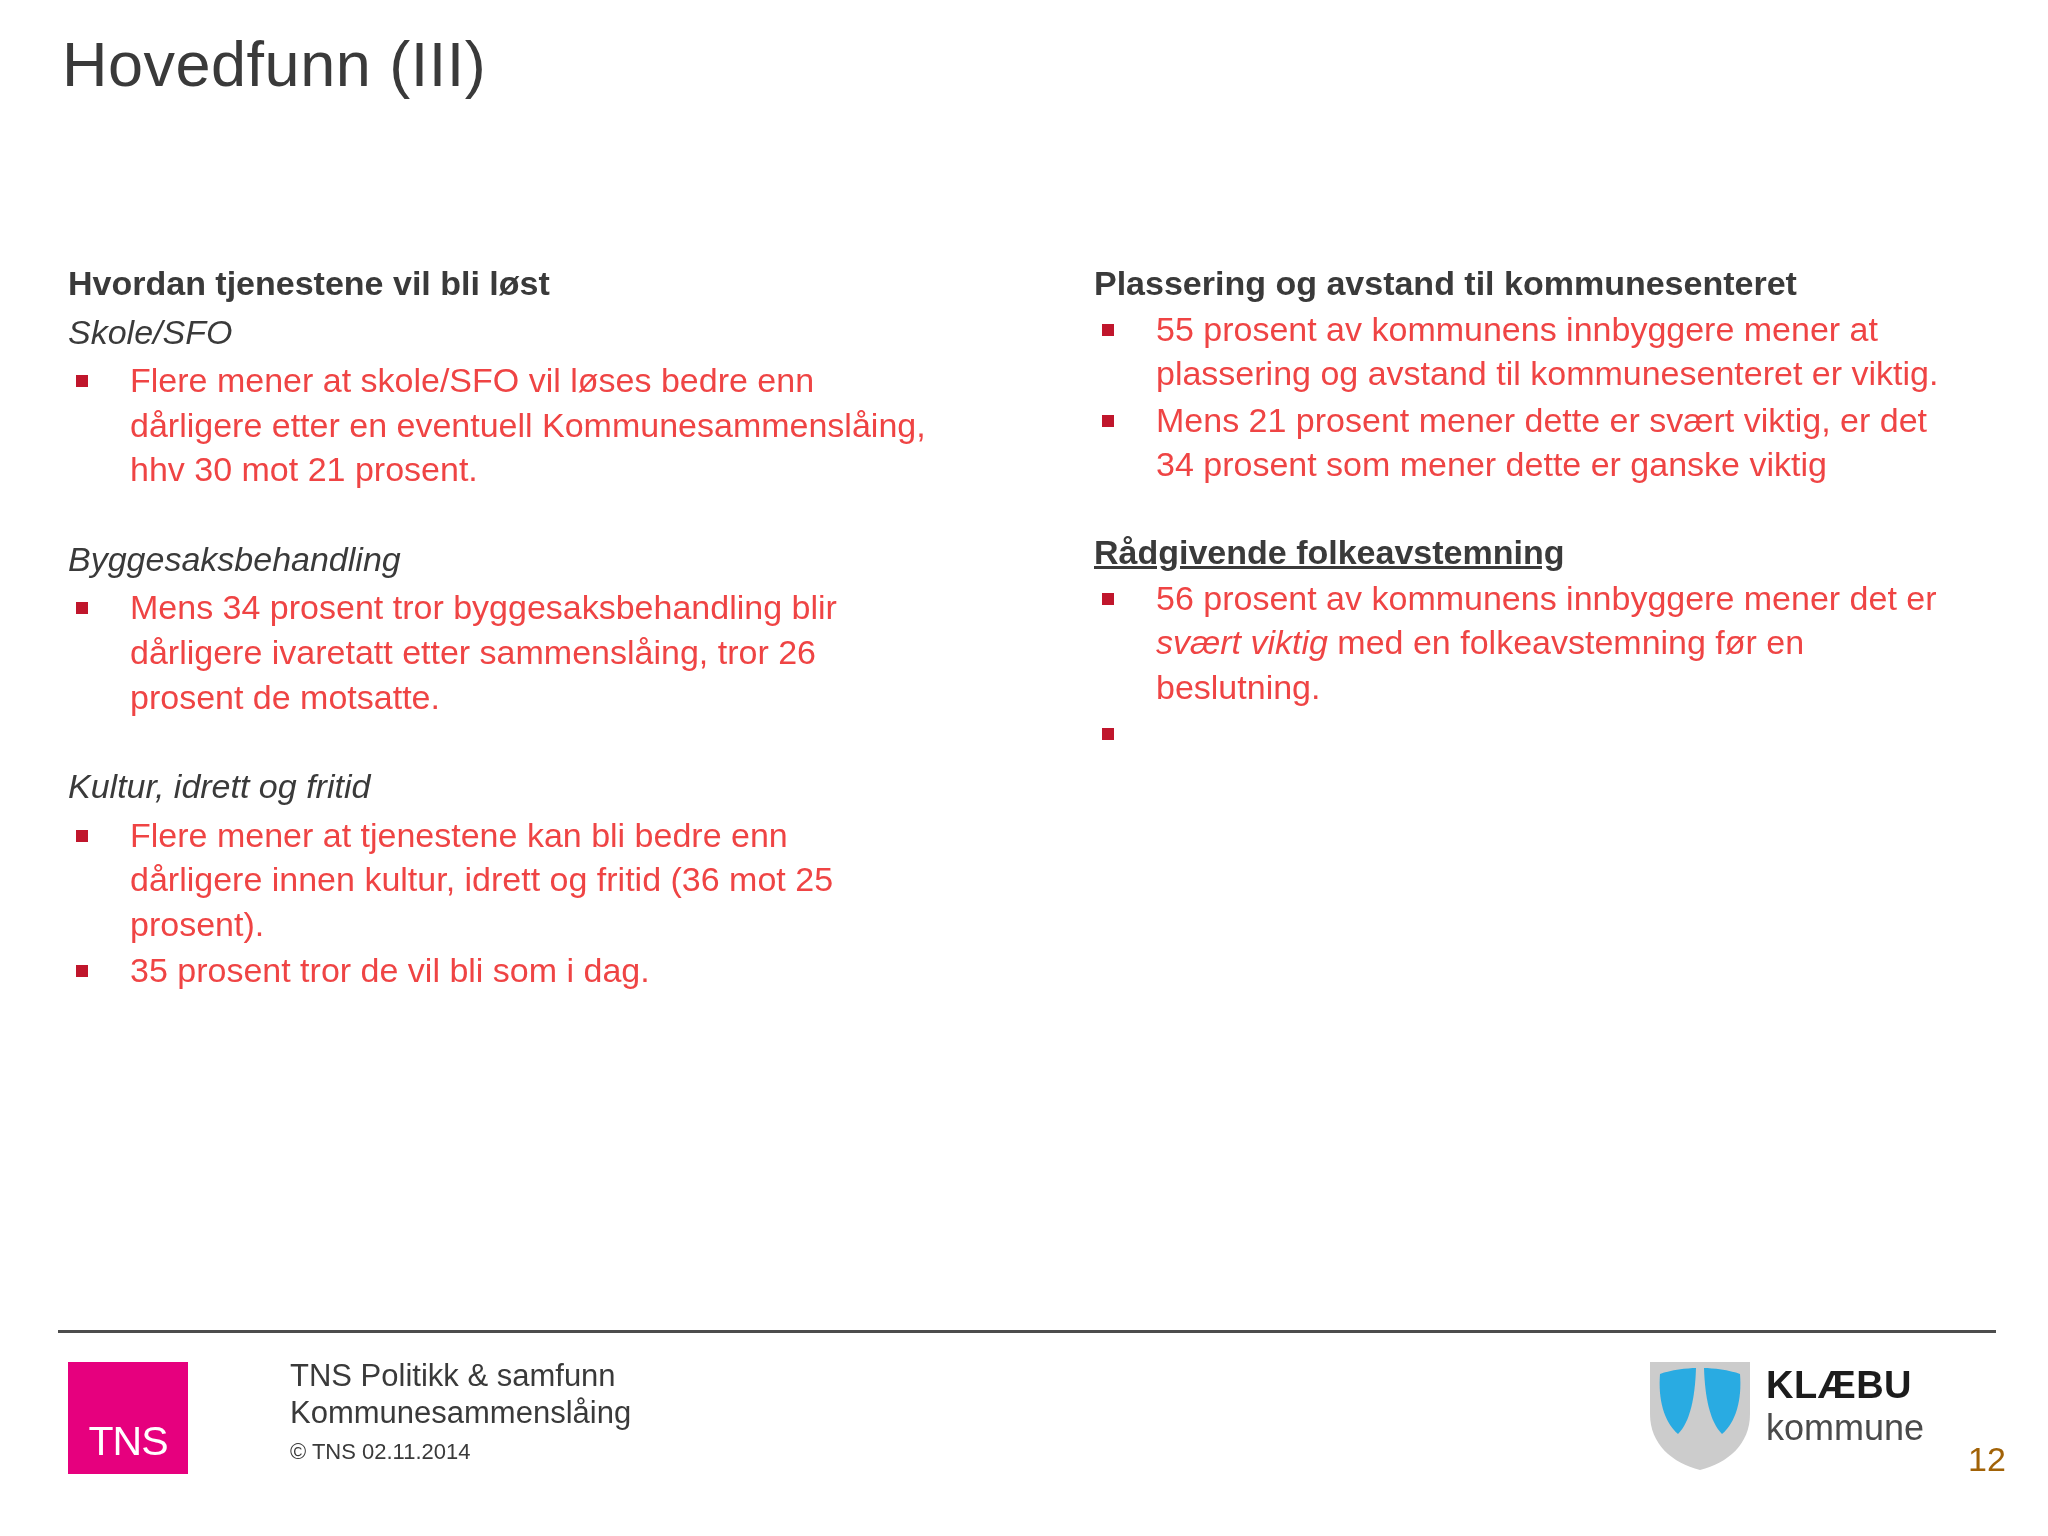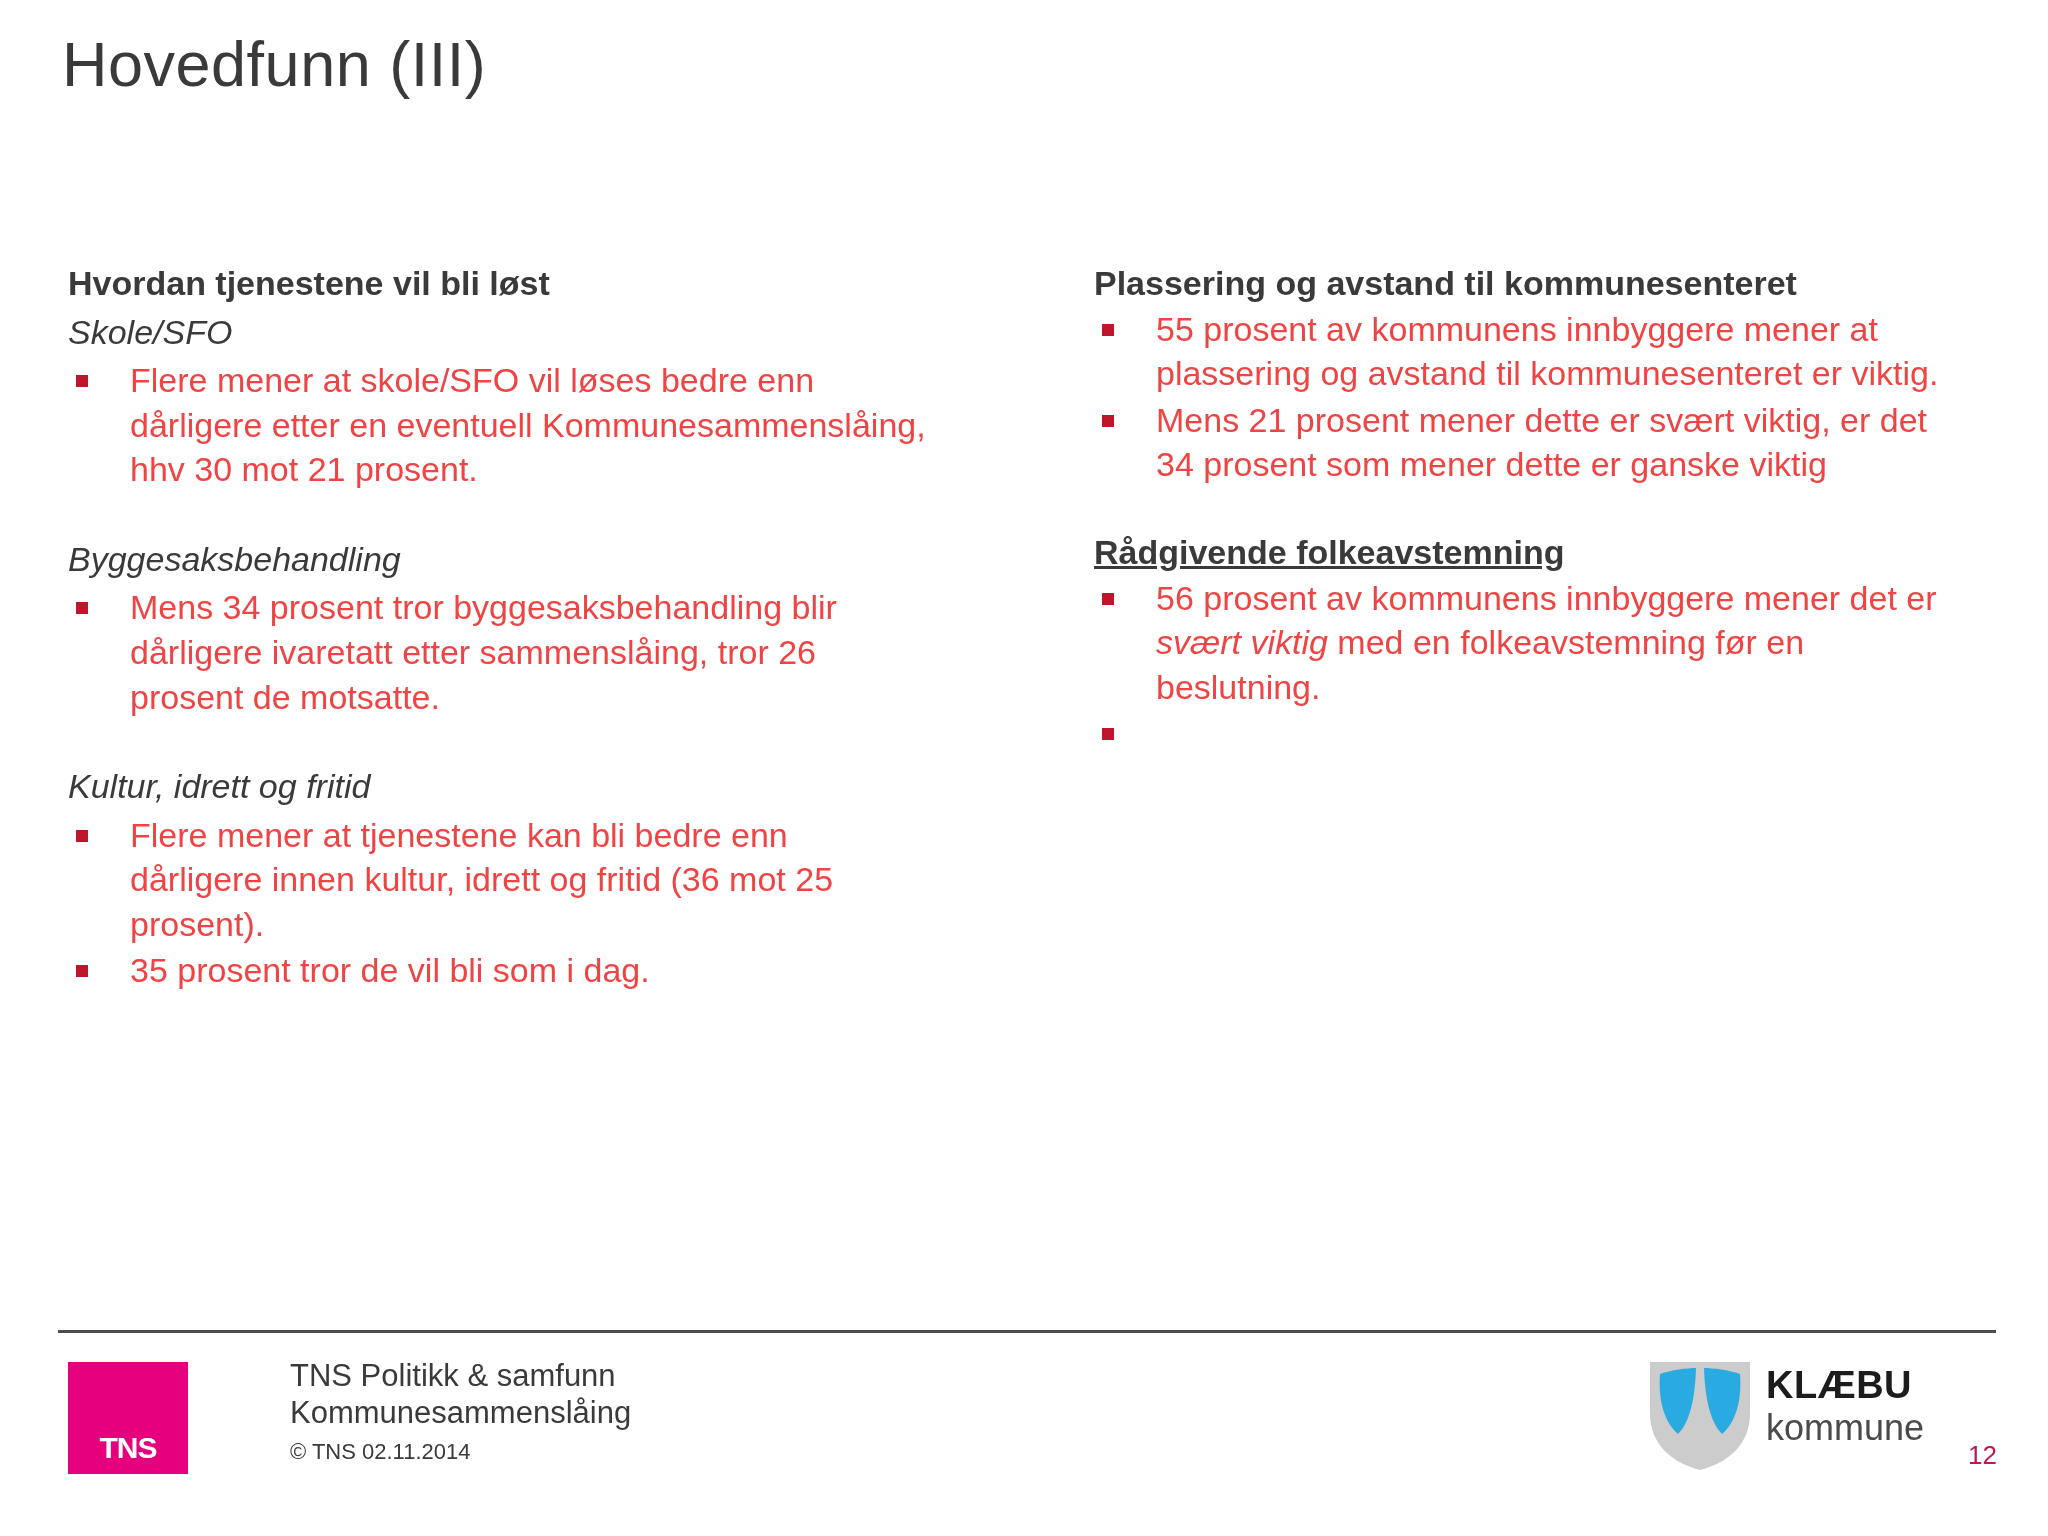--- a/index.html
+++ b/index.html
@@ -109,22 +109,22 @@
     height: 112px;
     background: #e6007e;
   }
   .tns-logo .tns-word {
     position: absolute;
     left: 0;
     right: 0;
     bottom: 9px;
     text-align: center;
     color: #ffffff;
-    font-size: 30px;
-    font-weight: bold;
+    font-size: 41px;
+    font-weight: normal;
     letter-spacing: -1px;
   }
   .footer-text {
     position: absolute;
     left: 290px;
     top: 22px;
     line-height: 1.18;
   }
   .footer-line {
     font-size: 31px;
@@ -167,22 +167,22 @@
     font-size: 36px;
     font-weight: 400;
     color: #4a4a4a;
     line-height: 1.1;
     margin-top: 2px;
   }
   .page-number {
     position: absolute;
     left: 1968px;
     top: 1440px;
-    font-size: 26px;
-    color: #be185d;
+    font-size: 34px;
+    color: #a16207;
   }
 </style>
 </head>
 <body>
 
 <div class="slide-title">Hovedfunn (III)</div>
 
 <div class="content">
 
   <div class="column col-left">

